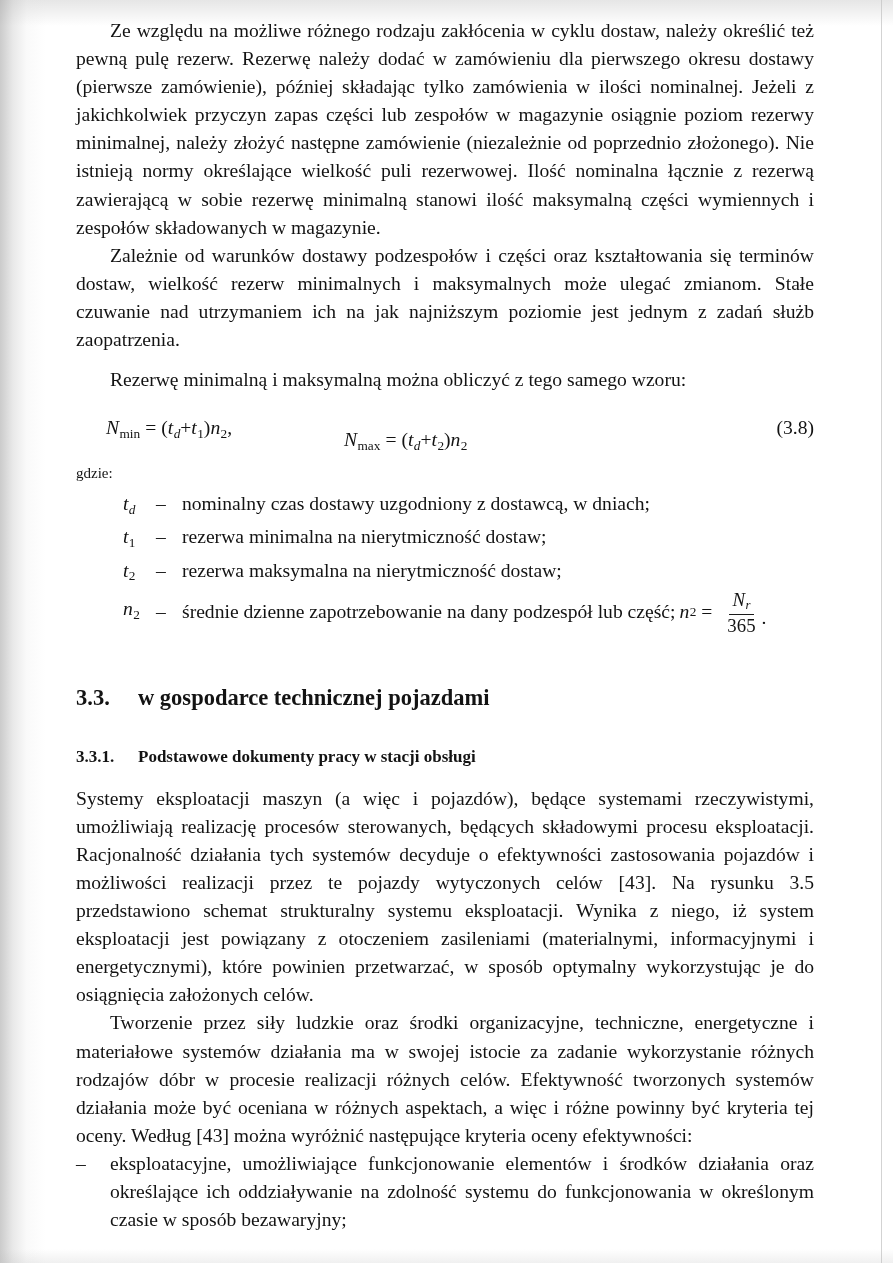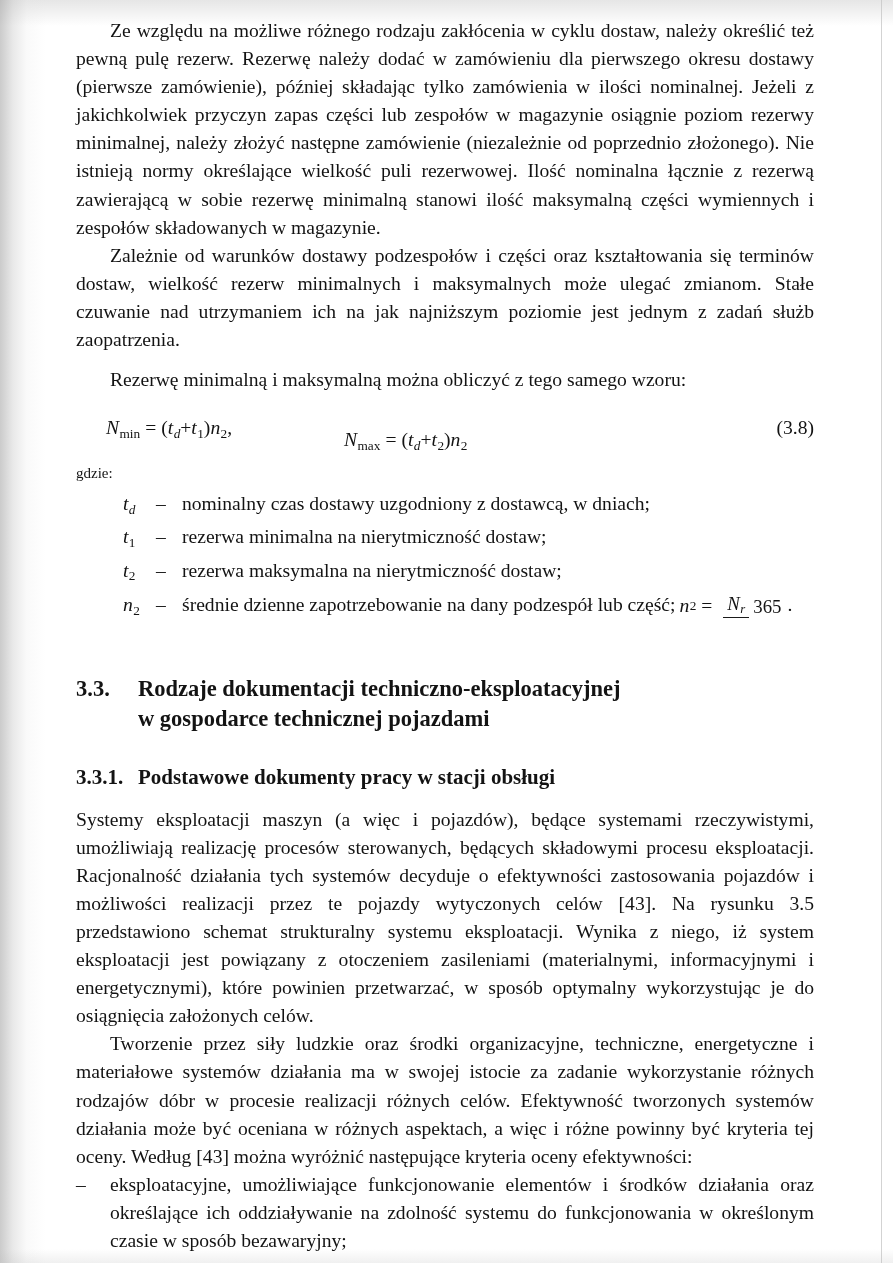--- a/index.html
+++ b/index.html
@@ -152,26 +152,26 @@
     width: 33px;
     flex: 0 0 33px;
     font-style: italic;
   }
   .defdash {
     width: 26px;
     flex: 0 0 26px;
     font-style: normal;
   }
   .deftext { font-style: normal; }
-  .defrow-last { align-items: flex-start; line-height: 30px; }
+  .defrow-last { align-items: center; line-height: 30px; }
 
   
   .frac {
     display: inline-flex;
-    flex-direction: row;
+    flex-direction: column;
     align-items: center;
     vertical-align: middle;
     font-size: 0.96em;
     margin: 0 2px 0 6px;
     line-height: 1.02;
   }
   .frac .num {
     padding: 0 4px 1px 4px;
     border-bottom: 1.4px solid #1a1a1a;
     font-style: italic;
@@ -191,21 +191,21 @@
   }
   #h2-number {
     flex: 0 0 62px;
   }
   #h2-title-lines { }
 
   #h3-subsection {
     margin-top: 31px;
     display: flex;
     font-weight: bold;
-    font-size: 21px;
+    font-size: 17px;
     line-height: 25px;
   }
   #h3-number { flex: 0 0 62px; }
 
   #para-4 { margin-top: 16px; }
   #para-5 { margin-top: 0; }
 
   
   #bullets { margin-top: 0px; }
   .bullet {
@@ -283,21 +283,20 @@
         </span>
         <span style="align-self:flex-end;padding-bottom:2px;">.</span>
       </span>
     </div>
 
   </div>
 
   <div id="h2-section">
     <div id="h2-number">3.3.</div>
     <div id="h2-title-lines">
-      <div>Rodzaje dokumentacji techniczno-eksploatacyjnej</div>
       <div>w gospodarce technicznej pojazdami</div>
     </div>
   </div>
 
   <div id="h3-subsection">
     <div id="h3-number">3.3.1.</div>
     <div>Podstawowe dokumenty pracy w stacji obsługi</div>
   </div>
 
   <p class="para" id="para-4">Systemy eksploatacji maszyn (a więc i pojazdów), będące systemami rzeczywistymi, umożliwiają realizację procesów sterowanych, będących składowymi procesu eksploatacji. Racjonalność działania tych systemów decyduje o efektywności zastosowania pojazdów i możliwości realizacji przez te pojazdy wytyczonych celów [43]. Na rysunku 3.5 przedstawiono schemat strukturalny systemu eksploatacji. Wynika z niego, iż system eksploatacji jest powiązany z otoczeniem zasileniami (materialnymi, informacyjnymi i energetycznymi), które powinien przetwarzać, w sposób optymalny wykorzystując je do osiągnięcia założonych celów.</p>

